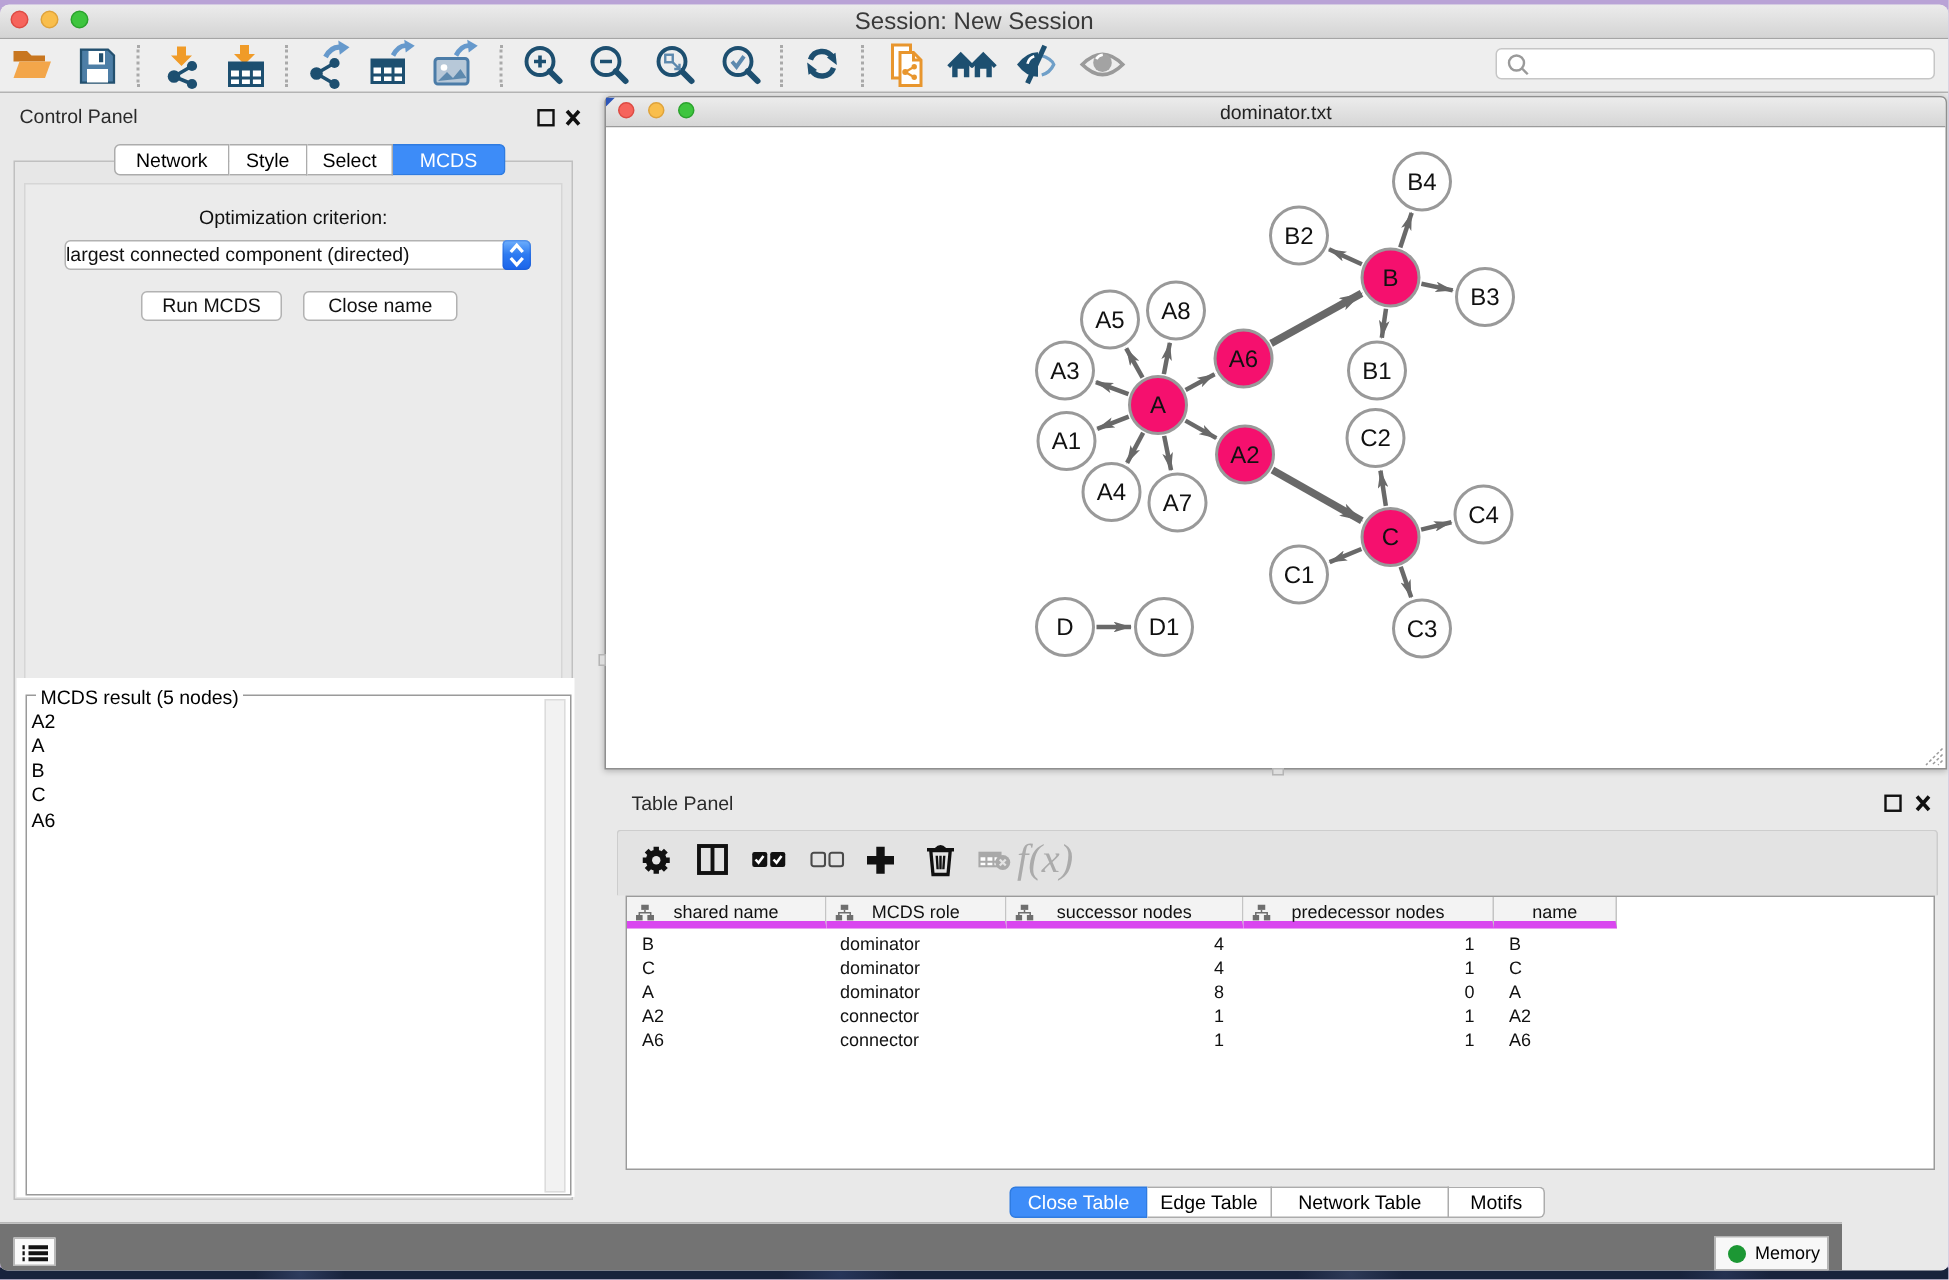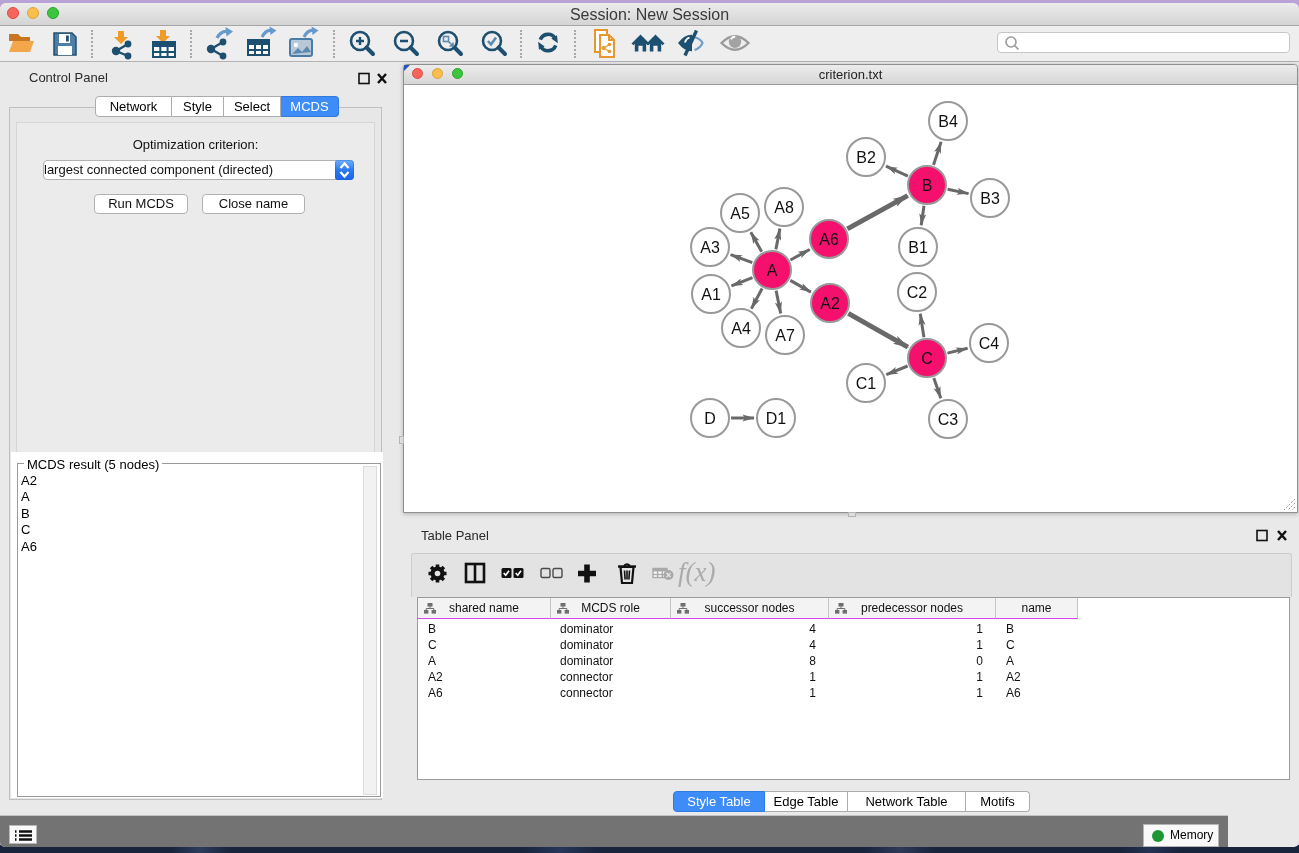--- a/index.html
+++ b/index.html
@@ -14,24 +14,24 @@
 #titlebar .t1 { left:7px; background:#f6645c; border:1px solid #dd4b43; }
 #titlebar .t2 { left:27px; background:#f9be4c; border:1px solid #dfa33b; }
 #titlebar .t3 { left:47px; background:#3ec53e; border:1px solid #2ba32d; }
 #titlebar .title { position:absolute; top:3px; width:100%; text-align:center; font-size:16px; color:#3a3a3a; }
 
 #toolbar { position:absolute; left:0; top:23px; width:1299px; height:36px; background:#eeeeee; border-bottom:1px solid #b3b3b3; }
 .tbsep { position:absolute; top:4px; height:28px; width:0; border-left:2px dotted #a9a9a9; }
 .tbi { position:absolute; top:0; }
 #searchbox { position:absolute; left:997px; top:6px; width:293px; height:21px; background:#fff; border:1px solid #c6c6c6; border-radius:4px; }
 
-#cp-title { position:absolute; left:13px; top:67px; font-size:13px; color:#2a2a2a;margin-left:16px; }
+#cp-title { position:absolute; left:13px; top:67px; font-size:13px; color:#2a2a2a; }
 #cp-box { position:absolute; left:9px; top:104px; width:373px; height:693px; background:#e7e7e7; border:1px solid #c0c0c0; }
 #cp-box .inner { position:absolute; left:6px; top:14px; right:6px; bottom:6px; background:#ebebeb; border:1px solid #d6d6d6; }
-.tabs { position:absolute; top:93px; left:95px; height:21px; display:flex; font-size:13px; z-index:5; }
+.tabs { position:absolute; top:93px; left:76px; height:21px; display:flex; font-size:13px; z-index:5; }
 .tab { height:21px; line-height:20px; background:#fff; border:1px solid #acacac; border-left:none; color:#000; text-align:center; }
 .tab.first { border-left:1px solid #acacac; border-radius:4px 0 0 4px; }
 .tab.last { border-radius:0 4px 4px 0; }
 .tab.sel { background:#3d8cf8; color:#fff; border-color:#2f7be0; }
 #opt-label { position:absolute; left:0; top:134px; width:391px; text-align:center; font-size:13px; color:#111; }
 #dropdown { position:absolute; left:43px; top:157px; width:311px; height:20px; background:#fff; border:1px solid #b2b2b2; border-radius:4px; font-size:13px; color:#111; text-align:left; line-height:18px; }
 #dropdown .step { position:absolute; right:-1px; top:-1px; width:19px; height:20px; background:linear-gradient(#71b1fd,#2e7bf1 48%,#1a63ea); border-radius:3px 4px 4px 3px; box-shadow:inset 0 0 0 1px rgba(30,90,200,.35); }
 .btn { position:absolute; height:20px; background:#fff; border:1px solid #b2b2b2; border-radius:4px; font-size:13px; color:#111; text-align:center; line-height:18px; }
 #btn-run { left:94px; top:191px; width:94px; }
 #btn-close { left:202px; top:191px; width:103px; }
@@ -46,21 +46,21 @@
 #net-titlebar .tl { top:3px; width:11px; height:11px; }
 #net-titlebar .t1 { left:8px; background:#f6645c; border:1px solid #dd4b43; }
 #net-titlebar .t2 { left:28px; background:#f9be4c; border:1px solid #dfa33b; }
 #net-titlebar .t3 { left:48px; background:#3ec53e; border:1px solid #2ba32d; }
 #net-titlebar .title { position:absolute; top:2px; width:100%; text-align:center; font-size:13px; color:#222; }
 #graph { position:absolute; left:0; top:21px; }
 
 #tp-title { position:absolute; left:421px; top:525px; font-size:13px; color:#2a2a2a; }
 #tp-toolbar { position:absolute; left:411px; top:550px; width:881px; height:44px; background:#e3e3e3; border:1px solid #cdcdcd; border-bottom:none; border-radius:3px 3px 0 0; }
 #tbl { position:absolute; left:417px; top:594px; width:873px; height:183px; background:#fff; border:1px solid #9b9b9b; font-size:12px; }
-.th { position:absolute; top:0; height:21px; background:#f3f3f3; border-right:1px solid #c4c4c4; border-bottom:1px solid #d946ef; text-align:center; line-height:21px; color:#111; }
+.th { position:absolute; top:0; height:21px; background:#f3f3f3; border-right:1px solid #c4c4c4; border-bottom:5px solid #d946ef; text-align:center; line-height:21px; color:#111; }
 .tcell { position:absolute; height:16px; line-height:16px; color:#111; }
 .bottabs { position:absolute; top:788px; left:673px; height:21px; display:flex; font-size:13px; z-index:5; }
 
 #statusbar { position:absolute; left:0; top:812px; width:1228px; height:32px; background:#737373; border-top:1px solid #c3c3c3; }
 #listbtn { position:absolute; left:9px; top:9px; width:28px; height:19px; background:#fafafa; border:1px solid #b9b9b9; }
 #membtn { position:absolute; right:9px; top:8px; width:76px; height:23px; background:#f8f8f8; border:1px solid #b5b5b5; font-size:12px; line-height:21px; }
 #membtn .dot { position:absolute; left:8px; top:5px; width:12px; height:12px; border-radius:50%; background:#1c9734; }
 #membtn .lbl { position:absolute; left:26px; }
 .grip { position:absolute; background:#dedede; border:1px solid #b5b5b5; z-index:10; }
 </style>
@@ -202,21 +202,21 @@
       <rect x="1" y="1.5" width="10" height="10" fill="none" stroke="#111" stroke-width="1.6"></rect>
       <path d="M20,2 L28,11 M28,2 L20,11" stroke="#111" stroke-width="2.4"></path>
     </svg>
   <div id="cp-box">
       <div class="inner"></div>
     </div>
   <div class="tabs">
     <div class="tab first" style="width:77px">Network</div>
       <div class="tab" style="width:52px">Style</div>
       <div class="tab" style="width:57px">Select</div>
-      <div class="tab sel last" style="width:58px">MCDS</div>
+      <div class="tab sel last" style="width:75px">MCDS</div>
   </div>
   <div id="opt-label">Optimization criterion:</div>
   <div id="dropdown">largest connected component (directed)
     <div class="step"><svg width="19" height="20">
           <path d="M5.5,8 L9.5,3.5 L13.5,8" fill="none" stroke="#fff" stroke-width="2.2"></path>
           <path d="M5.5,12 L9.5,16.5 L13.5,12" fill="none" stroke="#fff" stroke-width="2.2"></path>
         </svg></div>
   </div>
   <div class="btn" id="btn-run">Run MCDS</div>
   <div class="btn" id="btn-close">Close name</div>
@@ -229,21 +229,21 @@
   </div>
 
   <div id="netframe">
     <svg style="position:absolute;left:0;top:0;z-index:9" width="6" height="6">
         <path d="M0,0 L6,0 L0,6 Z" fill="#2c55b8"></path>
       </svg>
     <div id="net-titlebar">
       <div class="tl t1"></div>
         <div class="tl t2"></div>
         <div class="tl t3"></div>
-      <div class="title">criterion.txt</div>
+      <div class="title">dominator.txt</div>
     </div>
     <svg id="graph" style="margin-left:1px;margin-top:1px" width="890" height="424">
       <defs>
         <marker id="ah" viewBox="0 0 14 8" refX="13" refY="4" markerWidth="12.5" markerHeight="7.2" orient="auto" markerUnits="userSpaceOnUse">
           <path d="M0,0 L9,2.7 L14,4 L9,5.3 L0,8 L3.2,4 Z" fill="#696969"></path>
         </marker>
         <marker id="ah2" viewBox="0 0 14 8" refX="13" refY="4" markerWidth="16" markerHeight="9.2" orient="auto" markerUnits="userSpaceOnUse">
           <path d="M0,0 L9,2.7 L14,4 L9,5.3 L0,8 L3.2,4 Z" fill="#696969"></path>
         </marker>
       </defs>
@@ -427,21 +427,21 @@
       <div class="tcell" style="left:253px;top:71px;width:145px;text-align:right">1</div>
       <div class="tcell" style="left:411px;top:71px;width:154px;text-align:right">1</div>
       <div class="tcell" style="left:588px;top:71px">A2</div>
     <div class="tcell" style="left:10px;top:87px">A6</div>
       <div class="tcell" style="left:142px;top:87px">connector</div>
       <div class="tcell" style="left:253px;top:87px;width:145px;text-align:right">1</div>
       <div class="tcell" style="left:411px;top:87px;width:154px;text-align:right">1</div>
       <div class="tcell" style="left:588px;top:87px">A6</div>
   </div>
   <div class="bottabs">
-    <div class="tab first sel" style="width:92px">Style Table</div>
+    <div class="tab first sel" style="width:92px">Close Table</div>
       <div class="tab" style="width:83px">Edge Table</div>
       <div class="tab" style="width:118px">Network Table</div>
       <div class="tab last" style="width:64px">Motifs</div>
   </div>
 
   <div id="statusbar">
     <div id="listbtn"><svg width="26" height="19">
           <g stroke="#111">
             <path d="M9,5.5 H22 M9,9.5 H22 M9,13.5 H22" stroke-width="2.6"></path>
             <path d="M5,5.5 h1.5 M5,9.5 h1.5 M5,13.5 h1.5" stroke-width="2.6"></path>

